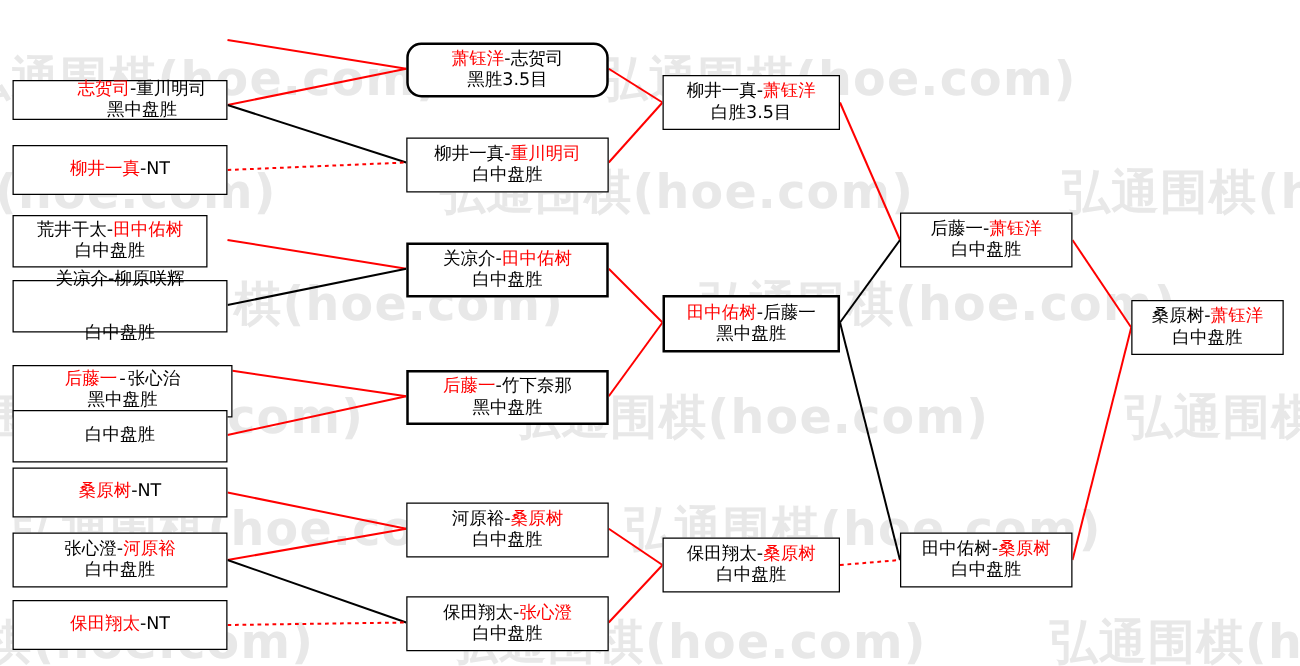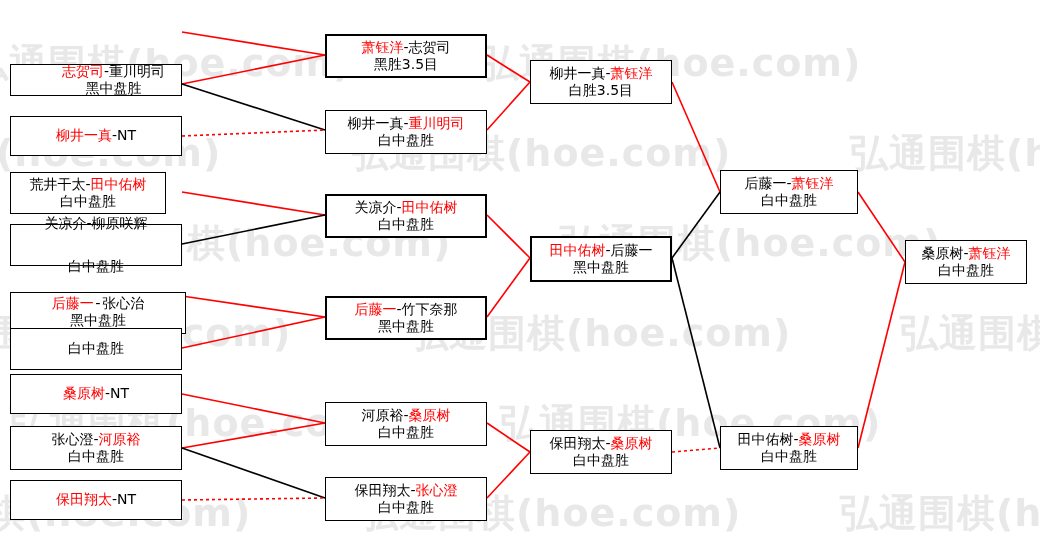--- a/index.html
+++ b/index.html
@@ -167,21 +167,21 @@
 
   <div class="box" style="left:10px; top:426px; width:172px; height:44px;">
     <div class="line1"><span class="p-black">张心澄</span><span class="sep">-</span><span class="p-red">河原裕</span></div>
     <div class="line2">白中盘胜</div>
   </div>
 
   <div class="box" style="left:10px; top:480px; width:172px; height:40px;">
     <div class="line1"><span class="p-red">保田翔太</span><span class="sep">-</span><span class="p-black">NT</span></div>
   </div>
 
-  <div class="box thick" style="left:325px; top:34px; width:162px; height:44px;">
+  <div class="box thick" style="left:325px; top:34px; width:162px; height:44px;border-radius:12px;">
     <div class="line1"><span class="p-red">萧钰洋</span><span class="sep">-</span><span class="p-black">志贺司</span></div>
     <div class="line2">黑胜3.5目</div>
   </div>
 
   <div class="box" style="left:325px; top:110px; width:162px; height:44px;">
     <div class="line1"><span class="p-black">柳井一真</span><span class="sep">-</span><span class="p-red">重川明司</span></div>
     <div class="line2">白中盘胜</div>
   </div>
 
   <div class="box thick" style="left:325px; top:194px; width:162px; height:44px;">

